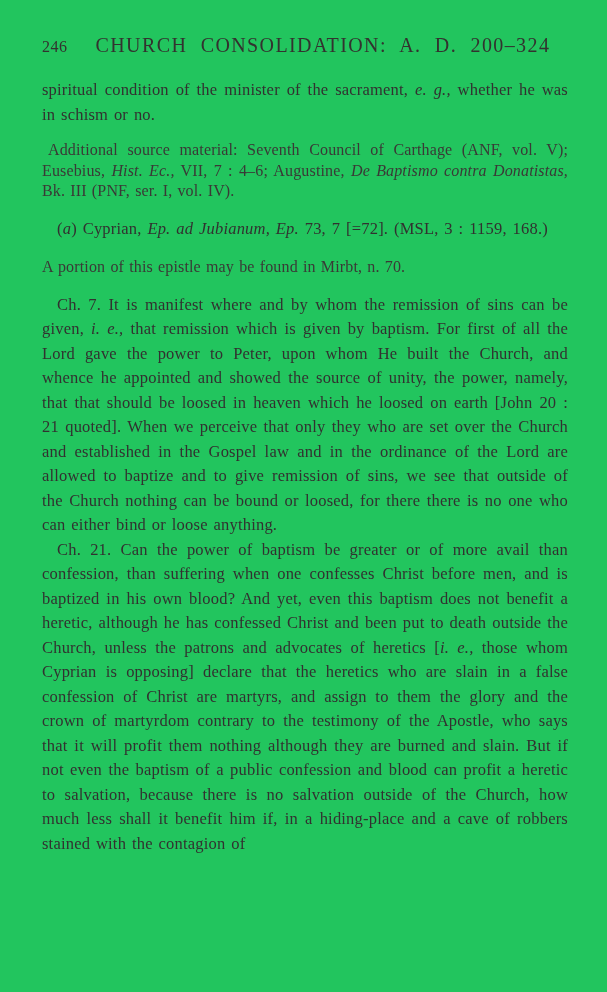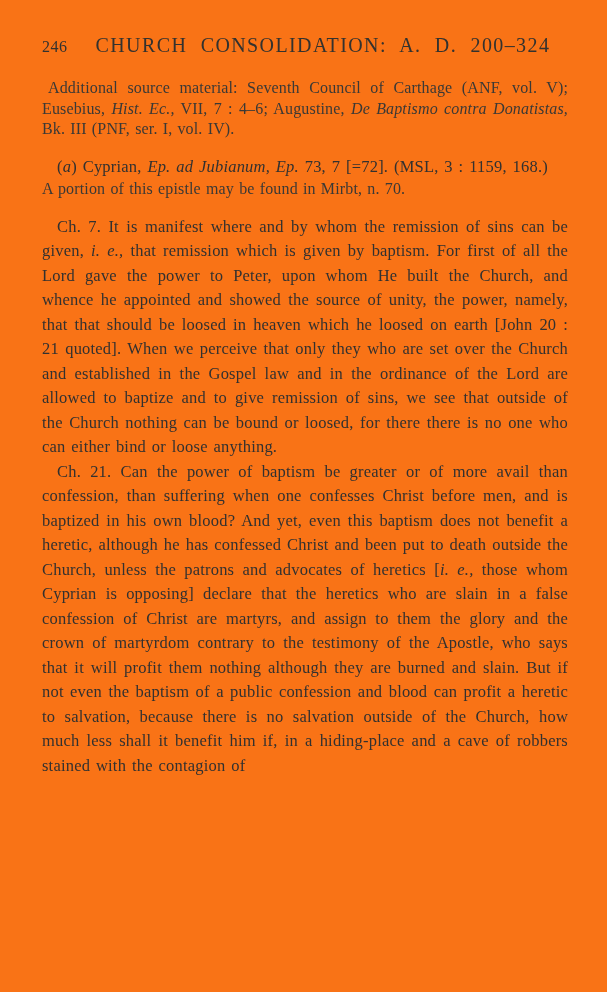--- a/index.html
+++ b/index.html
@@ -5,21 +5,21 @@
   html, body {
     margin: 0;
     padding: 0;
     background: #e9e7e2;
   }
   .page {
     position: relative;
     width: 607px;
     height: 992px;
     margin: 0 auto;
-    background: #f97316;
+    background: #22c55e;
     box-sizing: border-box;
     padding: 34px 39px 0 42px;
     overflow: hidden;
     font-family: "Liberation Serif", "DejaVu Serif", serif;
     color: #2e2d2b;
   }
   .header {
     display: flex;
     align-items: baseline;
     margin: 0 0 21px 0;
@@ -53,33 +53,34 @@
     line-height: 20.5px;
     letter-spacing: 0.15px;
     word-spacing: 1px;
     color: #3a3936;
   }
   .indent { text-indent: 15px; }
   .small-indent { text-indent: 6px; }
   .para-intro { margin-bottom: 13px; }
   .note-sources { margin-bottom: 15px; }
   .heading-a { }
-  .note-mirbt { margin-bottom: 15px; }
+  .note-mirbt { margin-bottom: 15px; margin-top: 16px; }
   .it { font-style: italic; }
 </style>
 </head>
 <body>
 
 <div class="page">
 
   <div class="header">
     <span class="page-num">246</span>
     <span class="running-title">CHURCH CONSOLIDATION: A. D. 200–324</span>
   </div>
 
+  <p class="body-text para-intro"><span>spiritual condition of the minister of the sacrament, </span><span class="it">e. g.,</span><span> whether he was in schism or no.</span></p>
 
   <p class="note note-sources small-indent"><span>Additional source material: Seventh Council of Carthage (ANF, vol. V); Eusebius, </span><span class="it">Hist. Ec.,</span><span> VII, 7 : 4–6; Augustine, </span><span class="it">De Baptismo contra Donatistas,</span><span> Bk. III (PNF, ser. I, vol. IV).</span></p>
 
   <p class="body-text heading-a indent"><span>(</span><span class="it">a</span><span>) Cyprian, </span><span class="it">Ep. ad Jubianum, Ep.</span><span> 73, 7 [=72]. (MSL, 3 : 1159, 168.)</span></p>
 
   <p class="note note-mirbt"><span>A portion of this epistle may be found in Mirbt, n. 70.</span></p>
 
   <p class="body-text indent"><span>Ch. 7. It is manifest where and by whom the remission of sins can be given, </span><span class="it">i. e.,</span><span> that remission which is given by baptism. For first of all the Lord gave the power to Peter, upon whom He built the Church, and whence he appointed and showed the source of unity, the power, namely, that that should be loosed in heaven which he loosed on earth [John 20 : 21 quoted]. When we perceive that only they who are set over the Church and established in the Gospel law and in the ordinance of the Lord are allowed to baptize and to give remission of sins, we see that outside of the Church nothing can be bound or loosed, for there there is no one who can either bind or loose anything.</span></p>
 
   <p class="body-text indent"><span>Ch. 21. Can the power of baptism be greater or of more avail than confession, than suffering when one confesses Christ before men, and is baptized in his own blood? And yet, even this baptism does not benefit a heretic, although he has confessed Christ and been put to death outside the Church, unless the patrons and advocates of heretics [</span><span class="it">i. e.,</span><span> those whom Cyprian is opposing] declare that the heretics who are slain in a false confession of Christ are martyrs, and assign to them the glory and the crown of martyrdom contrary to the testimony of the Apostle, who says that it will profit them nothing although they are burned and slain. But if not even the baptism of a public confession and blood can profit a heretic to salvation, because there is no salvation outside of the Church, how much less shall it benefit him if, in a hiding-place and a cave of robbers stained with the contagion of</span></p>

